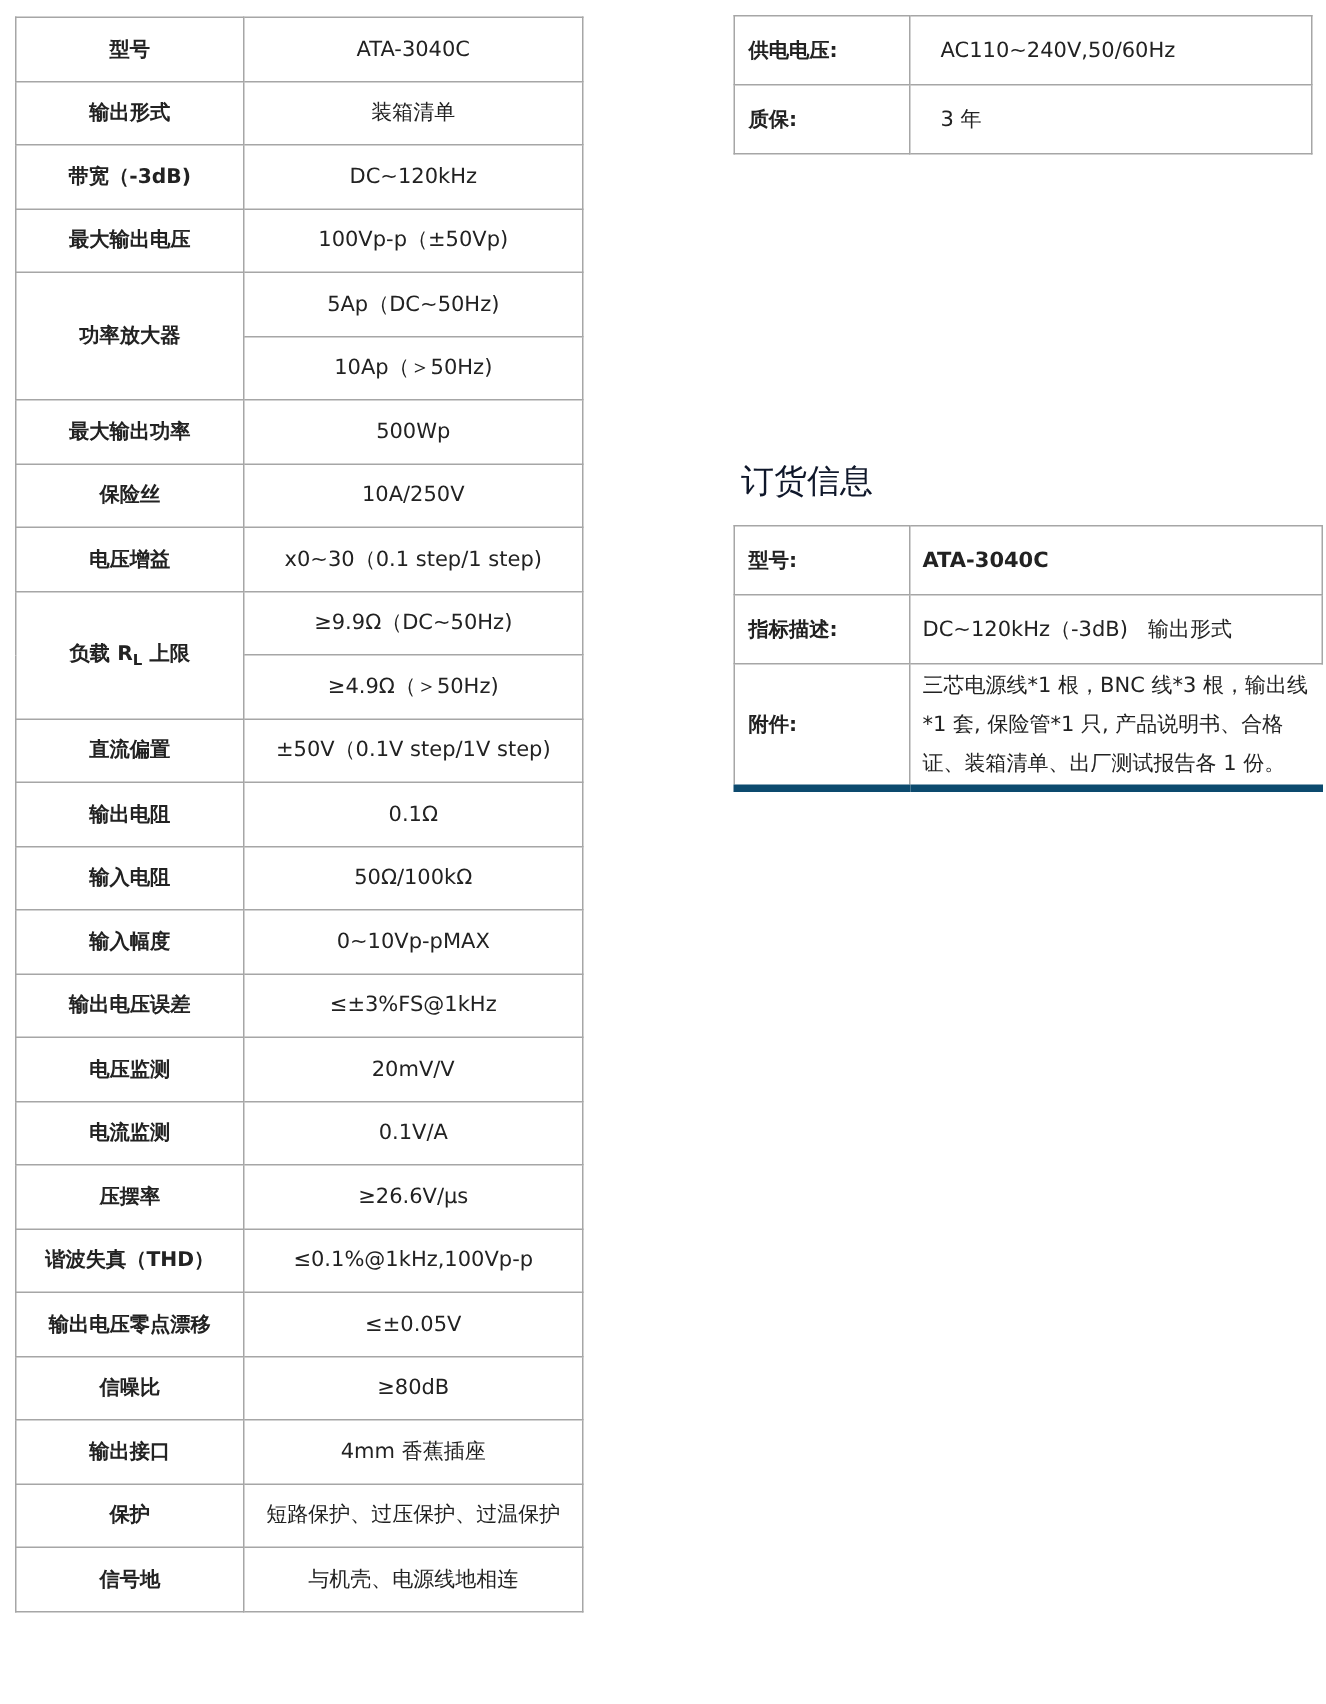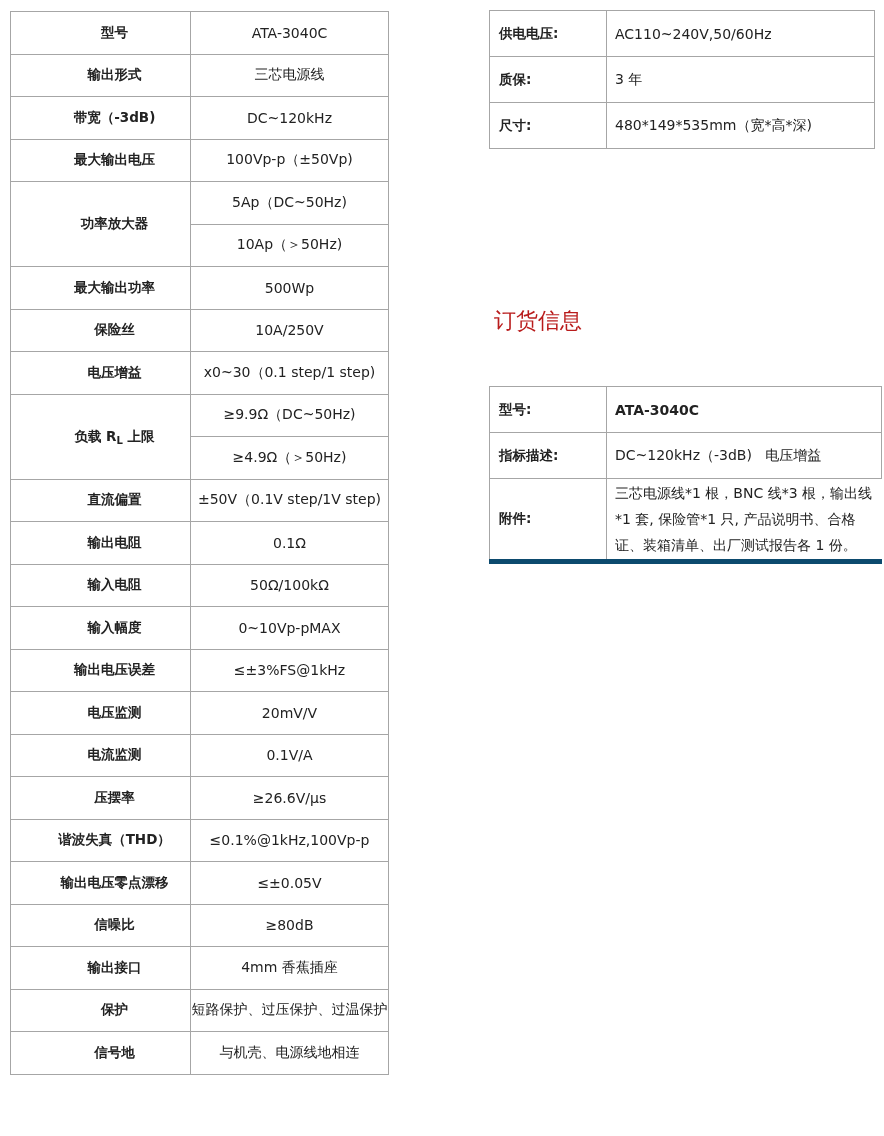--- a/index.html
+++ b/index.html
@@ -1,52 +1,52 @@
 <!DOCTYPE html>
 <html><head>
 <meta charset="utf-8">
 <style>
   html, body { margin: 0; padding: 0; background: #ffffff; }
   body { width: 884px; height: 1136px; position: relative; font-family: "DejaVu Sans", "Liberation Sans", sans-serif; color: #222; overflow: hidden; }
   table { border-collapse: collapse; table-layout: fixed; }
   td { border: 1px solid #a6a6a6; font-size: 14px; padding: 0; }
 
   #spec-table { position: absolute; left: 10px; top: 11px; width: 379px; }
-  #spec-table td.k { width: 151px; text-align: center; font-weight: bold; font-size: 13.5px; padding-left: 28px; }
+  #spec-table td.k { width: 151px; text-align: center; font-weight: bold; font-size: 13.5px; }
   #spec-table td.v { text-align: center; }
   #spec-table tr { height: 42.5px; }
   sub.rl { font-size: 10px; vertical-align: -3px; }
 
   #env-table { position: absolute; left: 489px; top: 10px; width: 386px; }
   #env-table tr { height: 46px; }
   #env-table td.k { width: 107px; font-weight: bold; padding-left: 9px; font-size: 13.5px; margin-top: 40px; }
-  #env-table td.v { padding-left: 8px; }
+  #env-table td.v { padding-left: 20px; }
 
-  #order-title { position: absolute; left: 494px; top: 306px; font-size: 22px; color: #b91c1c; font-weight: normal; }
+  #order-title { position: absolute; left: 494px; top: 306px; font-size: 22px; color: #0f172a; font-weight: normal; }
 
-  #order-table { position: absolute; left: 489px; top: 350px; width: 393px; margin-top: 36px; }
+  #order-table { position: absolute; left: 489px; top: 350px; width: 393px; }
   #order-table td.k { width: 107px; font-weight: bold; padding-left: 9px; font-size: 13.5px; }
   #order-table td.v { padding-left: 8px; }
   #order-table tr.r1, #order-table tr.r2 { height: 46px; }
   #order-table tr.r3 td { height: 80px; border-bottom: 5px solid #0c4a6e; }
   #order-table tr.r3 td.v { line-height: 26px; padding-right: 0; border-right: none; font-size: 14px; }
   .bold-val { font-weight: bold; }
 </style>
 </head>
 <body>
 
 <table id="spec-table">
   <tbody>
     <tr>
         <td class="k">型号</td>
         <td class="v">ATA-3040C</td>
       </tr>
     <tr>
         <td class="k">输出形式</td>
-        <td class="v">三芯电源线</td>
+        <td class="v">装箱清单</td>
       </tr>
     <tr>
         <td class="k">带宽（-3dB)</td>
         <td class="v">DC~120kHz</td>
       </tr>
     <tr>
         <td class="k">最大输出电压</td>
         <td class="v">100Vp-p（±50Vp)</td>
       </tr>
     <tr>
@@ -137,37 +137,33 @@
 <table id="env-table">
   <tbody>
     <tr>
         <td class="k">供电电压:</td>
         <td class="v">AC110~240V,50/60Hz</td>
       </tr>
     <tr>
         <td class="k">质保:</td>
         <td class="v">3 年</td>
       </tr>
-    <tr>
-        <td class="k">尺寸:</td>
-        <td class="v">480*149*535mm（宽*高*深)</td>
-      </tr>
   </tbody>
 </table>
 
 <div id="order-title">订货信息</div>
 
 <table id="order-table">
   <tbody>
     <tr class="r1">
         <td class="k">型号:</td>
         <td class="v bold-val">ATA-3040C</td>
       </tr>
     <tr class="r2">
         <td class="k">指标描述:</td>
-        <td class="v" style="white-space:pre;">DC~120kHz（-3dB)   电压增益</td>
+        <td class="v" style="white-space:pre;">DC~120kHz（-3dB)   输出形式</td>
       </tr>
     <tr class="r3">
         <td class="k">附件:</td>
         <td class="v">三芯电源线*1 根，BNC 线*3 根，输出线*1 套, 保险管*1 只, 产品说明书、合格证、装箱清单、出厂测试报告各 1 份。</td>
       </tr>
   </tbody>
 </table>
 
 </body></html>

